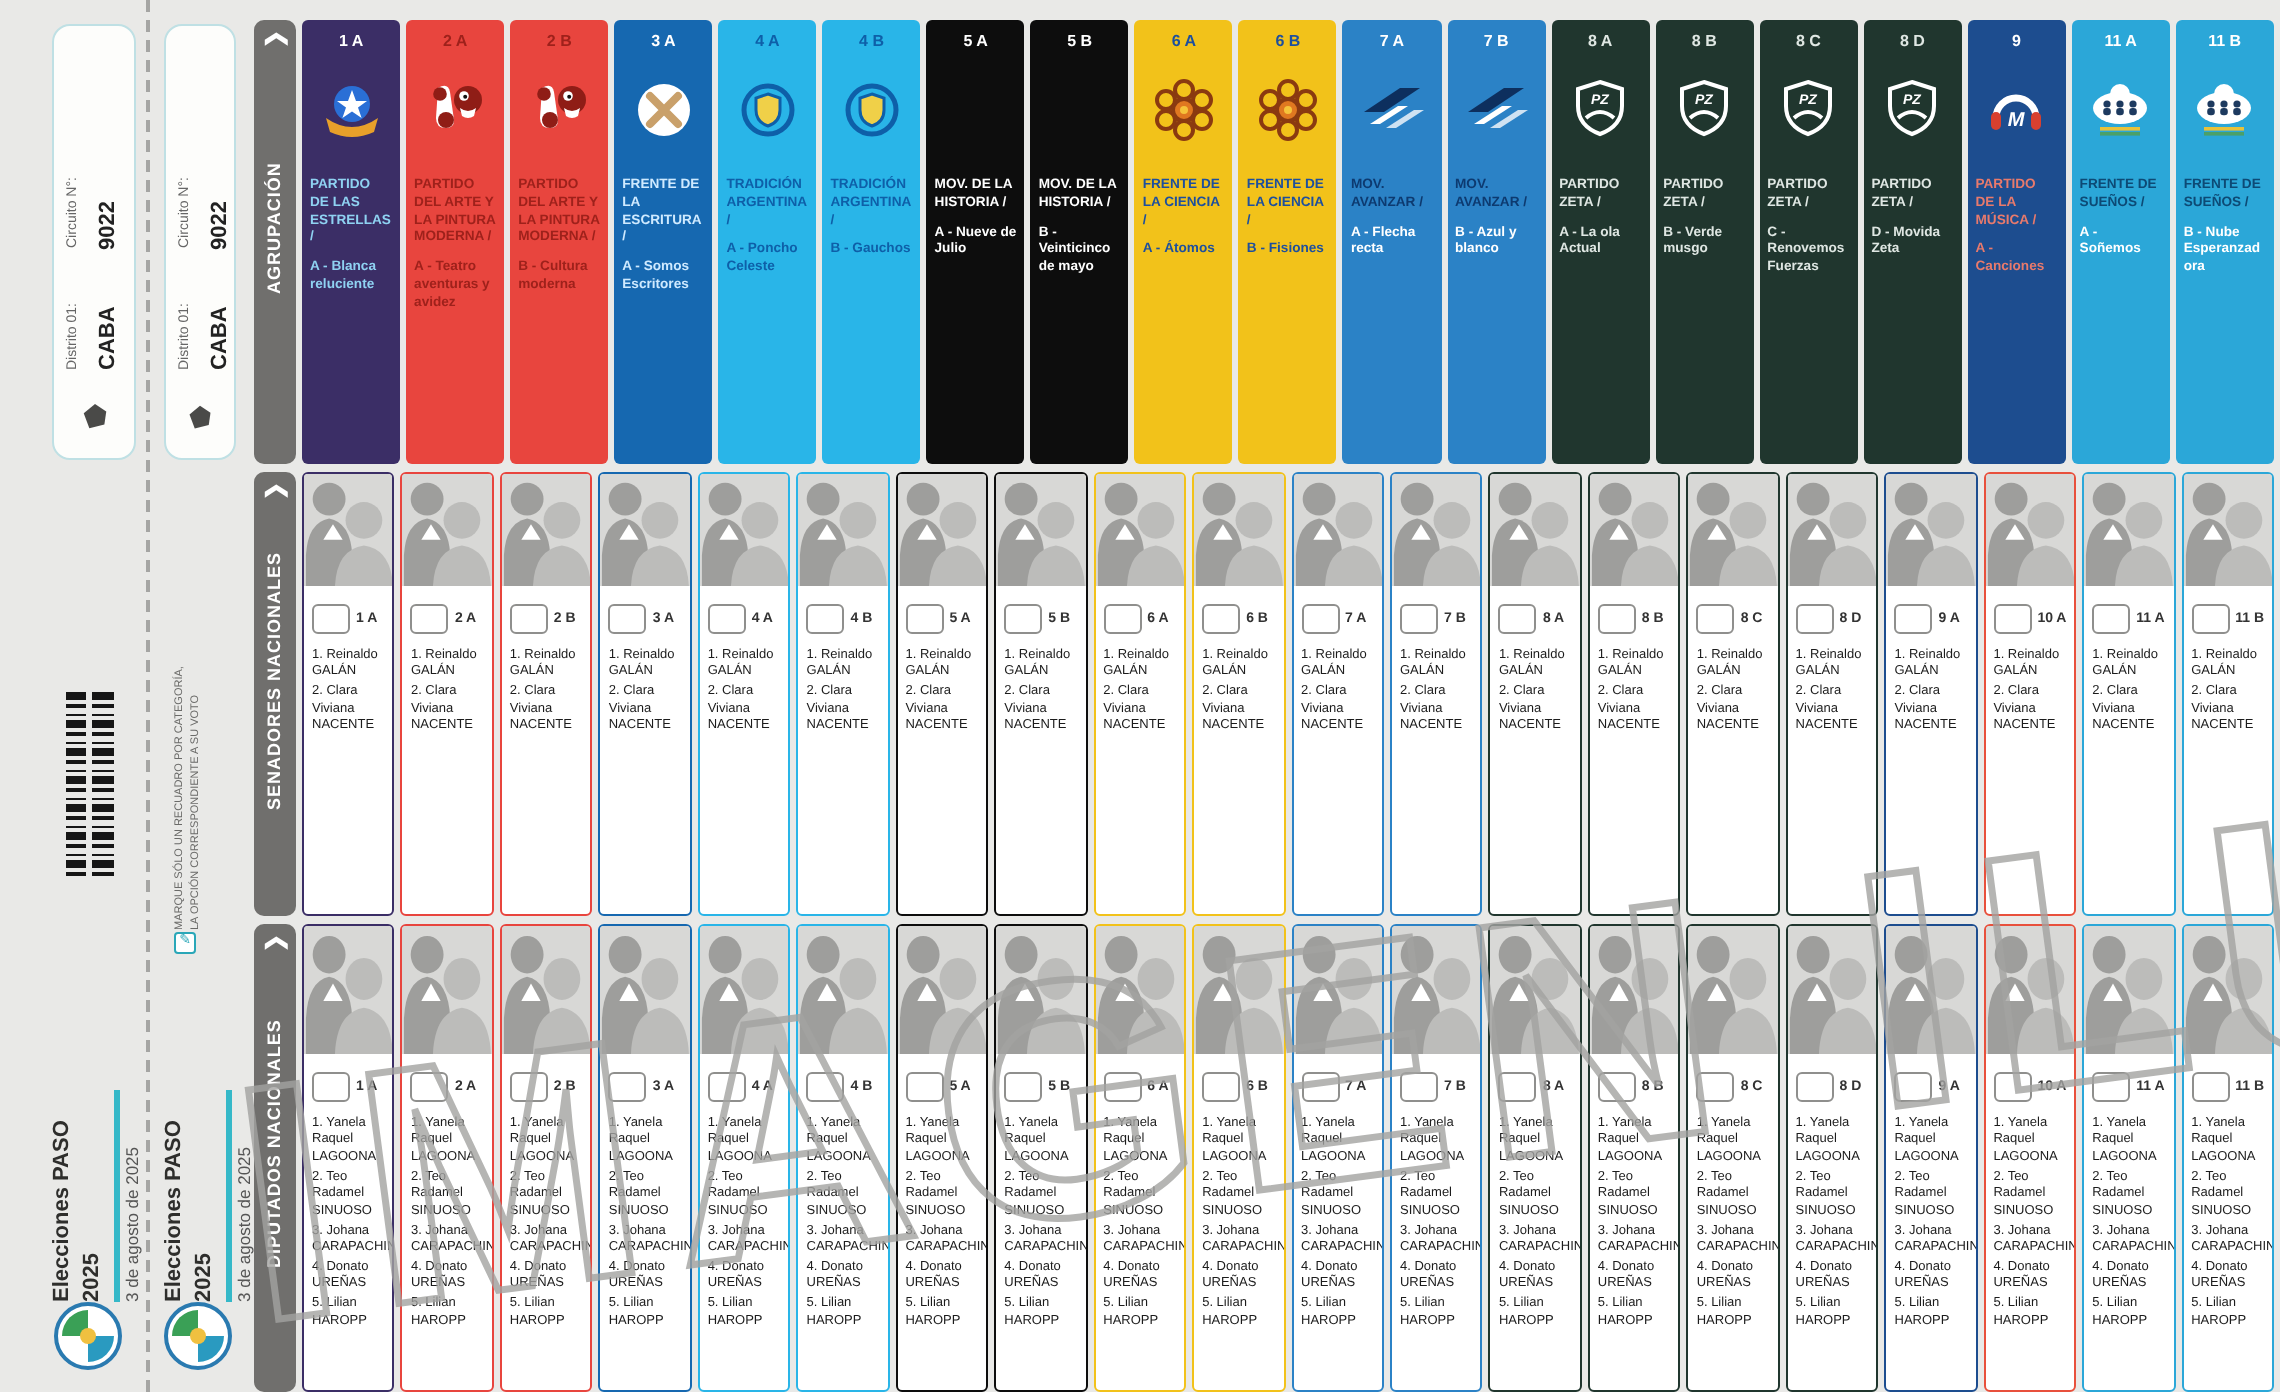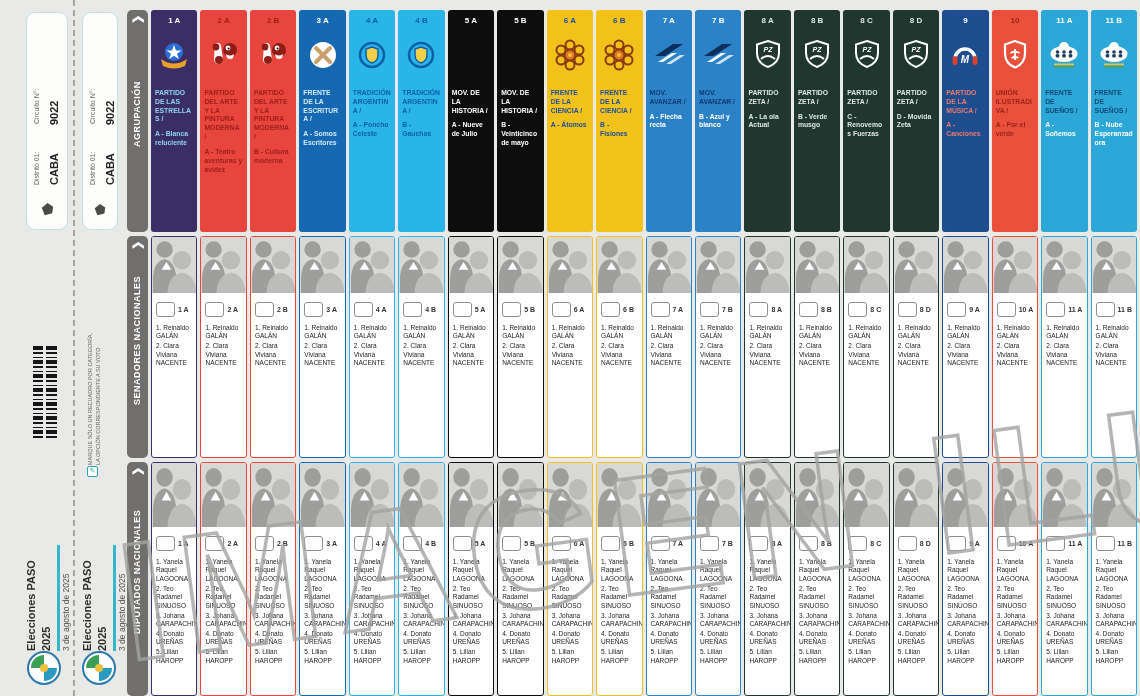--- a/index.html
+++ b/index.html
@@ -351,31 +351,20 @@
             <svg viewBox="0 0 34 34">
               <path d="M7 21 a10 10 0 0 1 20 0" stroke="#fff" stroke-width="3.5" fill="none"></path>
               <rect x="4.5" y="18" width="5" height="9" rx="2.5" fill="#d8402f"></rect>
               <rect x="24.5" y="18" width="5" height="9" rx="2.5" fill="#d8402f"></rect>
               <text x="17" y="25" font-size="10" font-style="italic" font-weight="bold" fill="#fff" text-anchor="middle" font-family="Liberation Sans, sans-serif">M</text>
             </svg>
           </div>
     <div class="hname" style="color: rgb(232, 122, 108);">PARTIDO DE LA MÚSICA /</div>
     <div class="hlist" style="color: rgb(232, 122, 108);">A - Canciones</div>
   </div>
-        <div class="col header-col" style="background: rgb(232, 80, 60);">
-    <div class="hcode" style="color: rgb(156, 36, 28);">10</div>
-    <div class="hicon">
-            <svg viewBox="0 0 34 34">
-              <path d="M17 3 l10 3.5 v9 q0 10 -10 14 q-10 -4 -10 -14 v-9 z" fill="none" stroke="#fff" stroke-width="2.2"></path>
-              <path d="M17 11 v11 M12.5 15 q4.5 -2.5 9 0 M13.5 20 q3.5 -2 7 0" stroke="#fff" stroke-width="1.8" fill="none"></path>
-            </svg>
-          </div>
-    <div class="hname" style="color: rgb(156, 36, 28);">UNIÓN ILUSTRADIVA /</div>
-    <div class="hlist" style="color: rgb(156, 36, 28);">A - Por el verde</div>
-  </div>
         <div class="col header-col" style="background: rgb(43, 167, 216);">
     <div class="hcode" style="color: rgb(255, 255, 255);">11 A</div>
     <div class="hicon">
             <svg viewBox="0 0 34 34">
               <circle cx="17" cy="9" r="5" fill="#fff"></circle>
               <ellipse cx="17" cy="16" rx="13.5" ry="8" fill="#fff"></ellipse>
               <g fill="#1d3a5f">
                 <circle cx="10.5" cy="14" r="1.8"></circle>
                 <rect x="8.6" y="16" width="3.8" height="3.6" rx="1.6"></rect>
                 <circle cx="17" cy="14" r="1.8"></circle>

